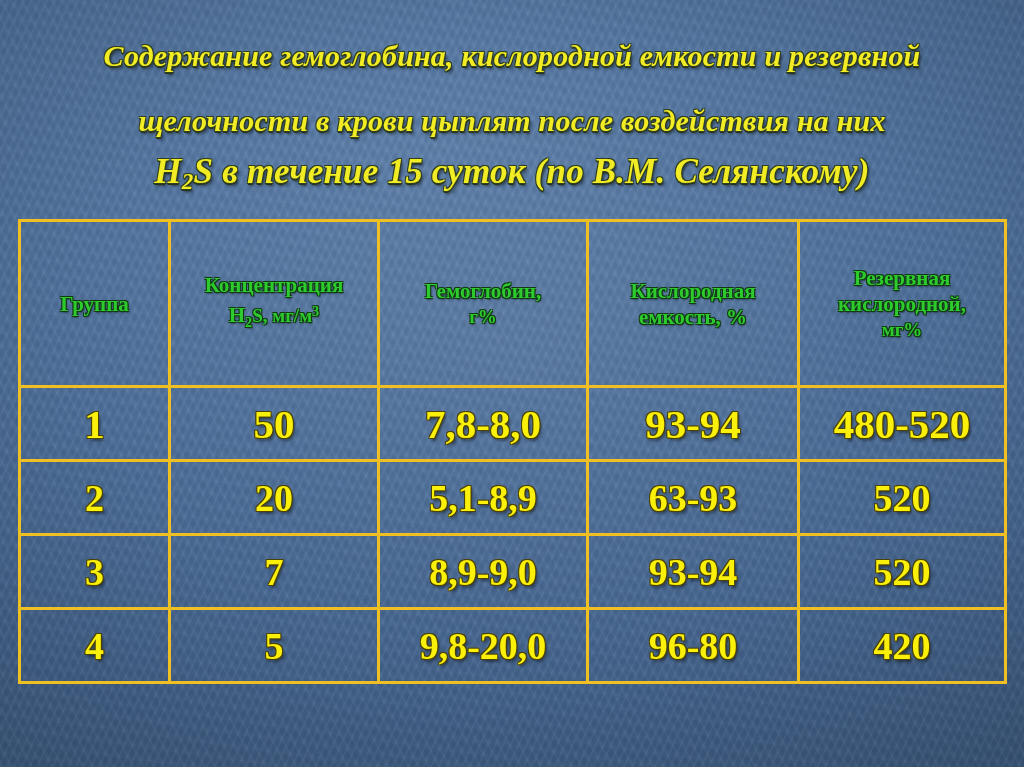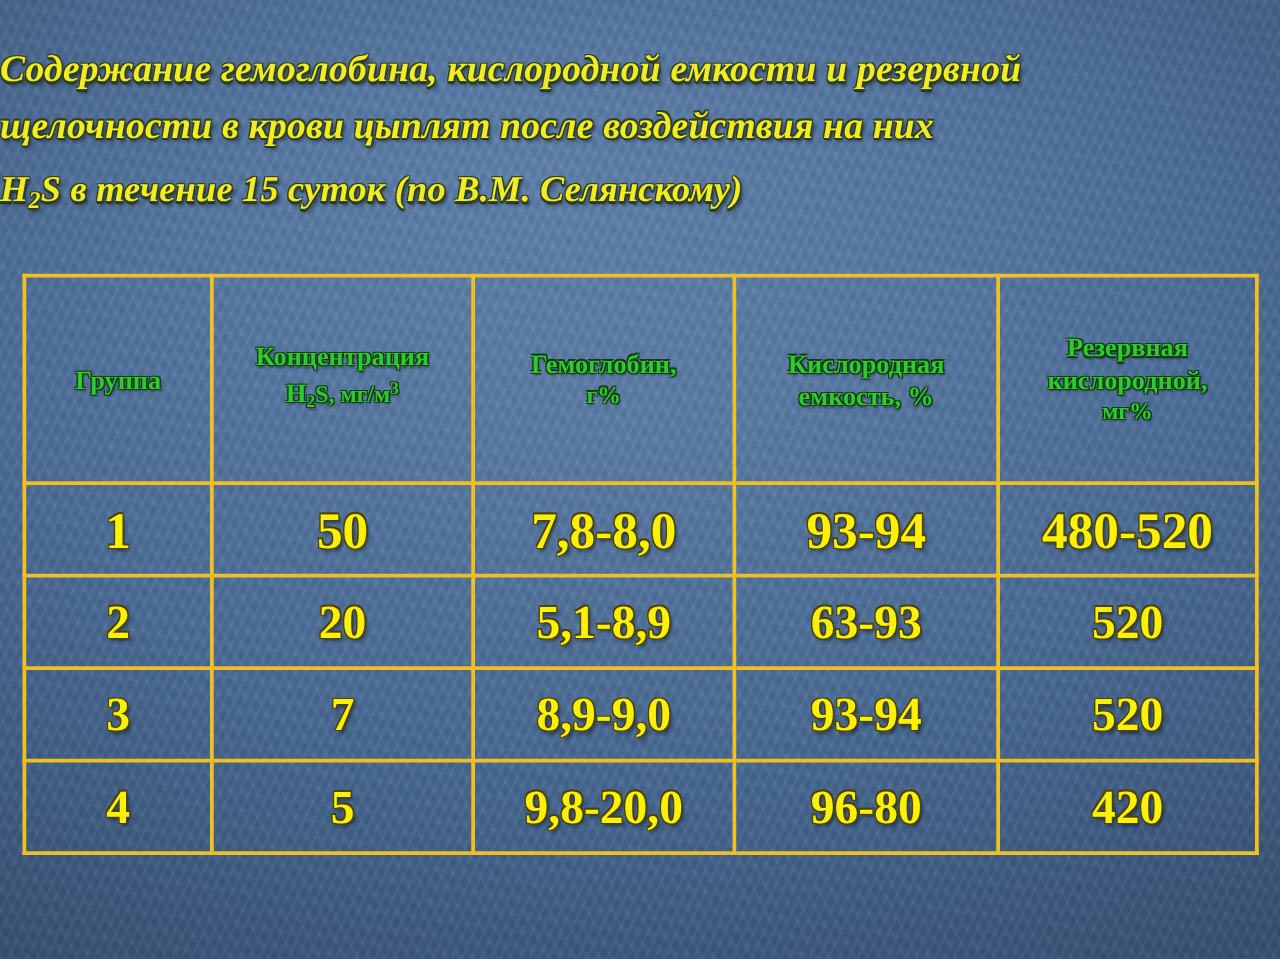--- a/index.html
+++ b/index.html
@@ -50,40 +50,41 @@
     background:
       radial-gradient(ellipse 75% 70% at 50% 45%, rgba(255,255,255,0.05) 0%, rgba(0,0,0,0) 55%, rgba(0,0,0,0.13) 100%);
   }
 
   
   .title-block {
     position: absolute;
     left: 0;
     top: 34px;
     width: 1024px;
+    text-align: center;
     z-index: 3;
   }
   .title-line {
     font-family: "Liberation Serif", "DejaVu Serif", serif;
     font-style: italic;
     font-weight: bold;
     color: #f2ec24;
     letter-spacing: 0.2px;
     text-shadow:
       -1px -1px 0 #2f3f22,
        1px -1px 0 #2f3f22,
       -1px  1px 0 #2f3f22,
        1px  1px 0 #2f3f22,
        0px  2px 0 #26331c,
        2px  3px 3px rgba(0,0,0,0.55);
     white-space: nowrap;
   }
   .title-line.l1 { font-size: 30px; line-height: 44px; }
-  .title-line.l2 { font-size: 30px; line-height: 46px; }
-  .title-line.l3 { font-size: 29px; line-height: 56px; }
+  .title-line.l2 { font-size: 30px; line-height: 46px; margin-top: 20px; }
+  .title-line.l3 { font-size: 35px; line-height: 56px; }
   .title-line sub {
     font-size: 0.66em;
     vertical-align: -0.28em;
     font-style: italic;
   }
 
   
   #data-table {
     position: absolute;
     left: 18px;

